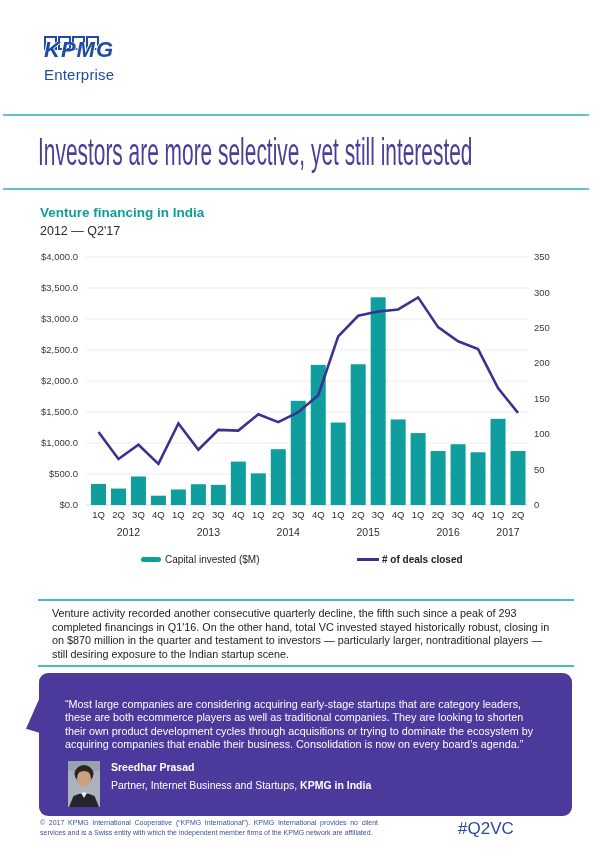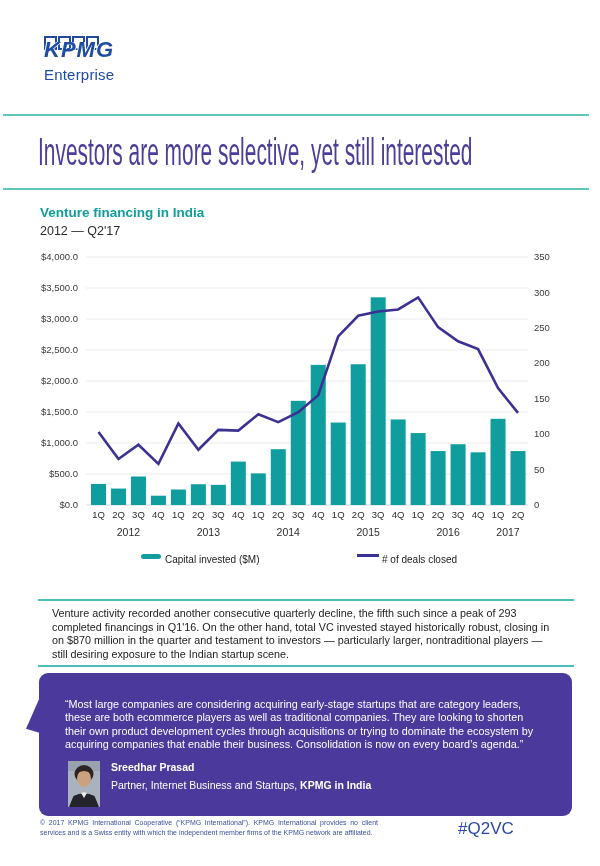--- a/index.html
+++ b/index.html
@@ -20,23 +20,23 @@
 
   .main-title { position:absolute; left:38px; top:131px; font-size:38px; font-weight:300; color:#4B3E99; white-space:nowrap; transform:scaleX(0.55); transform-origin:0 0; }
 
   .chart-title { position:absolute; left:40px; top:205px; font-size:13.5px; font-weight:bold; color:#0F9E9D; }
   .chart-subtitle { position:absolute; left:40px; top:224px; font-size:12.5px; color:#2b2b2b; }
 
   .chart-wrap { position:absolute; left:0; top:248px; width:600px; height:300px; }
   svg text { font-family:"Liberation Sans", sans-serif; }
 
   .legend { position:absolute; top:554px; left:0; width:600px; height:16px; }
-  .legend-item { position:absolute; display:flex; align-items:flex-start; }
+  .legend-item { position:absolute; display:flex; align-items:center; }
   .legend-item.cap { left:141px; }
-  .legend-item.deals { left:357px; }
+  .legend-item.deals { left:357px;font-weight:bold; }
   .swatch-bar { width:20px; height:5px; border-radius:2.5px; background:#0F9E9D; margin-right:4px; }
   .swatch-line { width:22px; height:2.5px; background:#3B3192; margin-right:3px; }
   .legend-label { font-size:10px; color:#222; }
 
   .source { position:absolute; left:40px; top:573px; width:530px; font-size:8.8px; color:#3a3a3a; }
 
   .rule { position:absolute; left:38px; width:536px; height:2px; background:#4DBDB9; }
   .rule.r1 { top:599px; }
   .rule.r2 { top:665px; }
 

